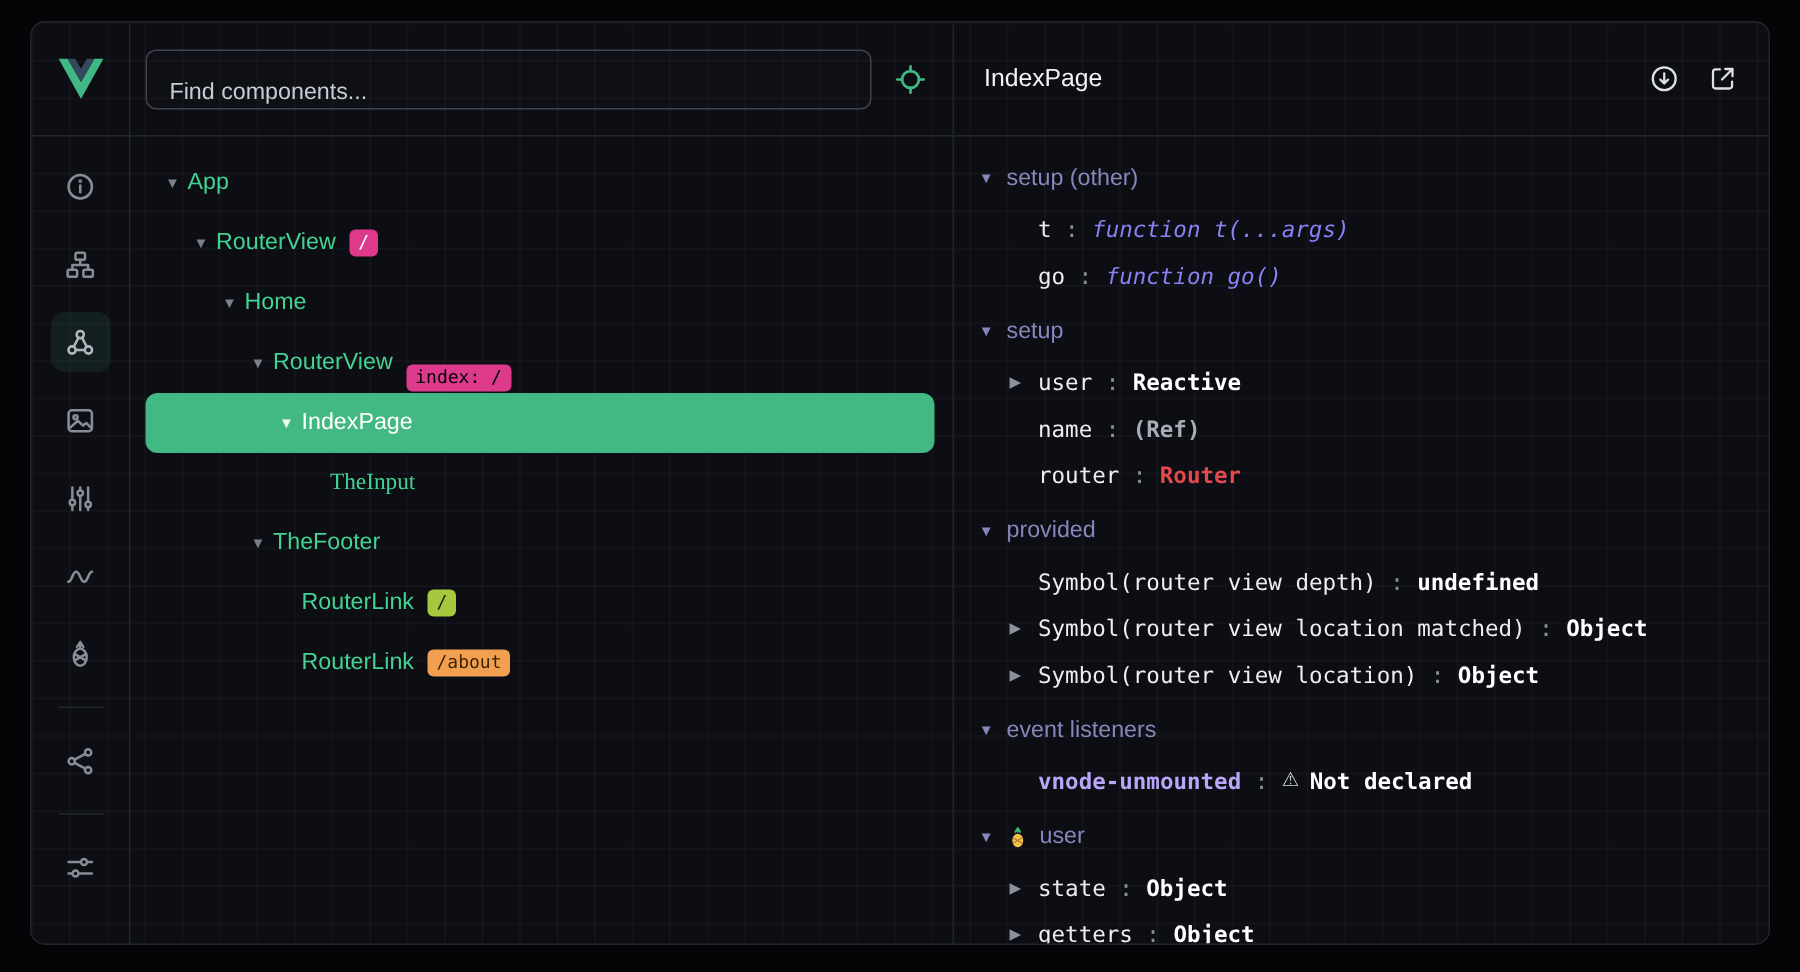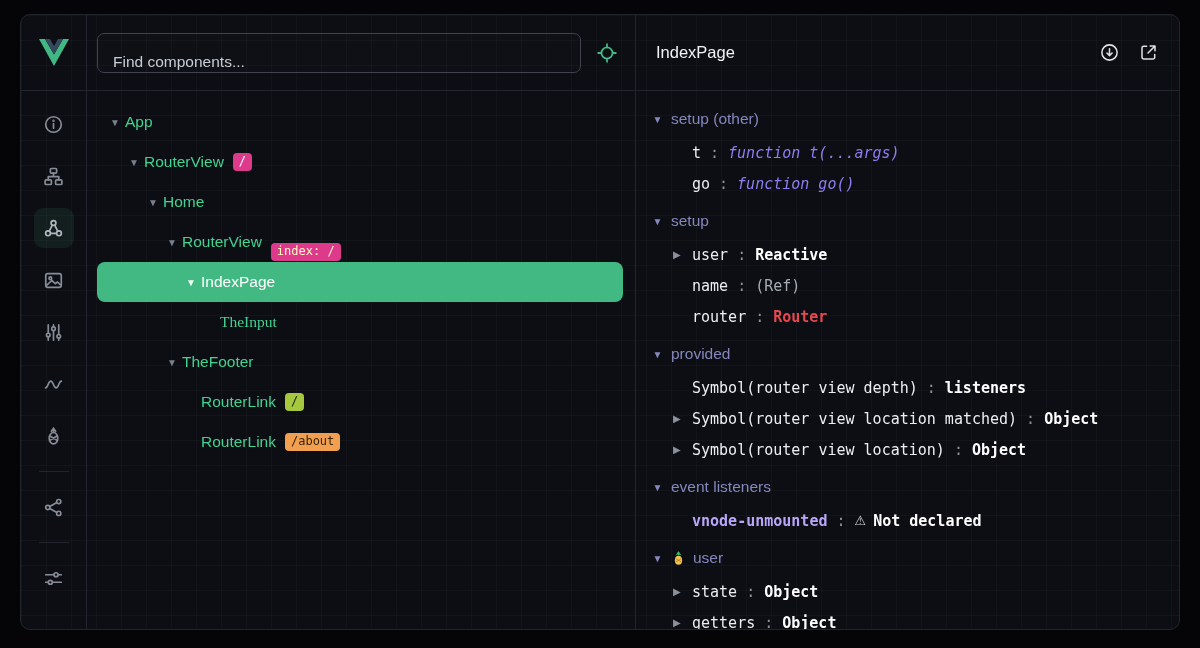--- a/index.html
+++ b/index.html
@@ -52,21 +52,21 @@
   .sec-header{height:36px;display:flex;align-items:center;gap:7px;padding-left:15px;color:var(--section);font-size:15.5px;cursor:pointer;}
   .sec-caret{width:13px;display:flex;justify-content:center;font-size:10px;color:var(--section);}
   .i-row{height:31px;display:flex;align-items:center;padding-left:37px;font-family:"DejaVu Sans Mono",monospace;font-size:15px;white-space:nowrap;overflow:hidden;cursor:pointer;}
   .i-slot{width:19px;flex-shrink:0;display:flex;align-items:center;font-size:10px;color:#8a919c;font-family:"Liberation Sans",sans-serif;}
   .i-key{color:var(--key);}
   .i-key.lavender{color:var(--lavender);font-weight:bold;}
   .i-colon{color:#8a919c;margin:0 9px;}
   .i-value{color:#ffffff;font-weight:700;}
   .i-value.function{color:var(--function);font-style:italic;font-weight:400;}
   .i-value.danger{color:var(--danger);}
-  .i-value.muted{color:#a6adb5;font-weight:400;}
+  .i-value.muted{color:#a6adb5;font-weight:700;}
   .warn{font-family:"DejaVu Sans",sans-serif;color:#d3d8de;margin-right:7px;font-size:13px;}
   svg{display:block;}
 </style>
 </head>
 <body>
 
 <div class="frame">
 
   <aside class="rail">
     <div class="logo-slot">
@@ -168,21 +168,21 @@
           <span class="t-label">RouterView</span>
           <span class="badge" style="background: rgb(221, 58, 140); color: rgb(255, 255, 255);">/</span>
         </div>
         <div class="t-row" style="padding-left: 46px;">
           <span class="t-caret">▼</span>
           <span class="t-label">Home</span>
         </div>
         <div class="t-row" style="padding-left: 65px;">
           <span class="t-caret">▼</span>
           <span class="t-label">RouterView</span>
-          <span class="badge" style="background: rgb(221, 58, 140); color: #fef9c3; margin-top: 20px;">index: /</span>
+          <span class="badge" style="background: rgb(221, 58, 140); color: #000000; margin-top: 20px;">index: /</span>
         </div>
         <div class="t-row selected" style="padding-left: 84px;">
           <span class="t-caret">▼</span>
           <span class="t-label">IndexPage</span>
         </div>
         <div class="t-row" style="padding-left: 123px; font-family: Liberation Serif, serif;">
           <span class="t-label">TheInput</span>
         </div>
         <div class="t-row" style="padding-left: 65px;">
           <span class="t-caret">▼</span>
@@ -262,21 +262,21 @@
         </div>
         <div class="section">
           <div class="sec-header">
             <span class="sec-caret">▼</span>
             <span>provided</span>
           </div>
           <div class="i-row">
             <span class="i-slot"></span>
             <span class="i-key">Symbol(router view depth)</span>
             <span class="i-colon">:</span>
-            <span class="i-value">listeners</span>
+            <span class="i-value">undefined</span>
           </div>
           <div class="i-row">
             <span class="i-slot">▶</span>
             <span class="i-key">Symbol(router view location matched)</span>
             <span class="i-colon">:</span>
             <span class="i-value">Object</span>
           </div>
           <div class="i-row">
             <span class="i-slot">▶</span>
             <span class="i-key">Symbol(router view location)</span>

